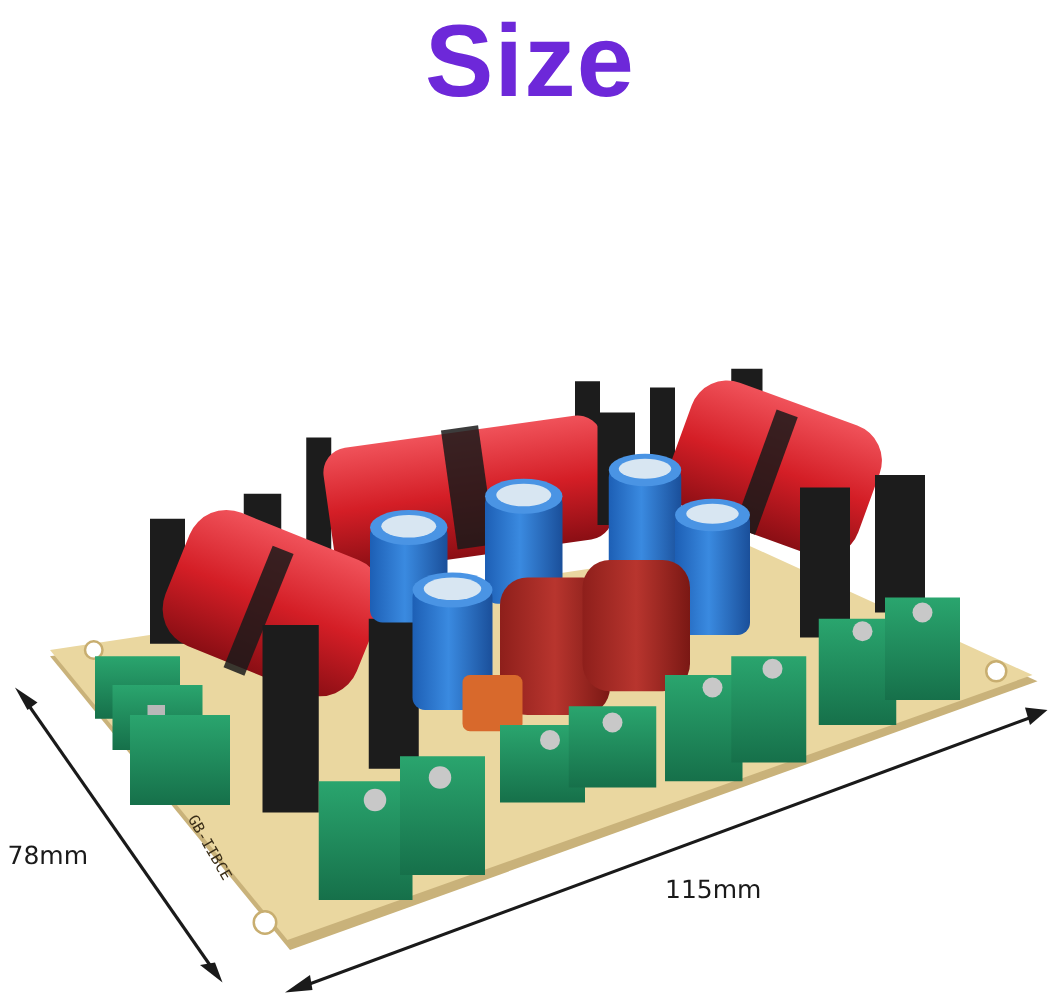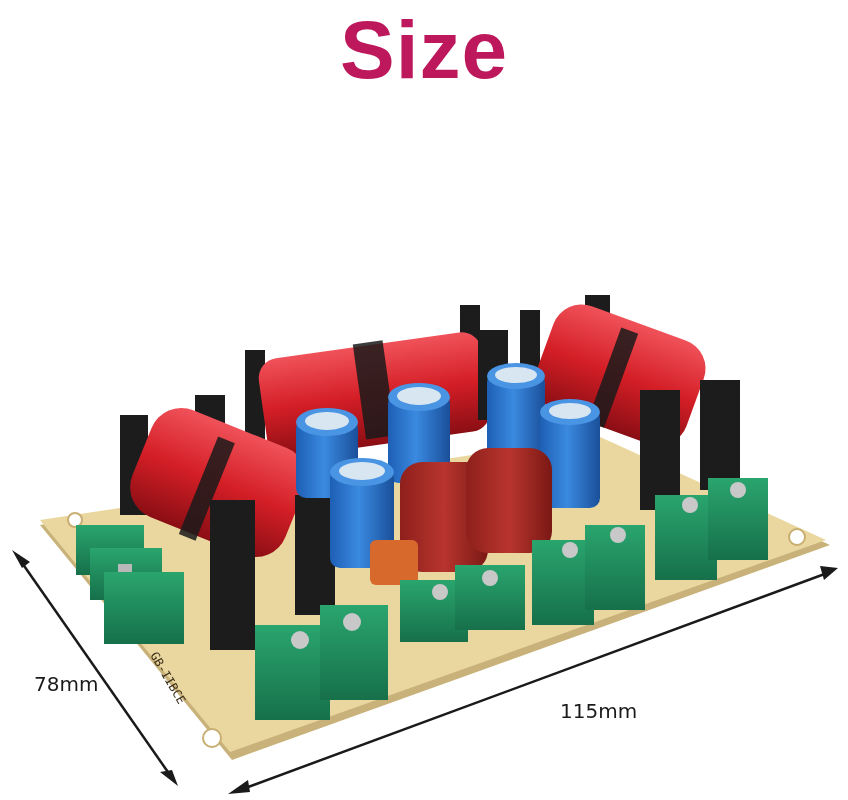--- a/index.html
+++ b/index.html
@@ -1,18 +1,18 @@
 <!DOCTYPE html>
 <html><head>
 <meta charset="utf-8">
 <style>
   html,body{margin:0;padding:0;background:#ffffff;}
   #stage{position:relative;width:848px;height:800px;overflow:hidden;background:#ffffff;font-family:"Liberation Sans",sans-serif;}
-  .title{position:absolute;left:0;top:2px;width:848px;text-align:center;font-family:"Liberation Sans",sans-serif;font-weight:bold;font-size:82px;line-height:96px;color:#be185d;letter-spacing:1px;}
-  .dim-label{position:absolute;font-family:"DejaVu Sans",sans-serif;font-size:20px;color:#1a1a1a;margin-left:28px;}
+  .title{position:absolute;left:0;top:2px;width:848px;text-align:center;font-family:"Liberation Sans",sans-serif;font-weight:bold;font-size:82px;line-height:96px;color:#6d28d9;letter-spacing:1px;}
+  .dim-label{position:absolute;font-family:"DejaVu Sans",sans-serif;font-size:20px;color:#1a1a1a;}
   svg{position:absolute;left:0;top:0;}
 </style>
 </head>
 <body>
 
 <div id="stage">
 
   <div class="title">Size</div>
 
   <svg width="848" height="800" viewBox="0 0 848 800">

